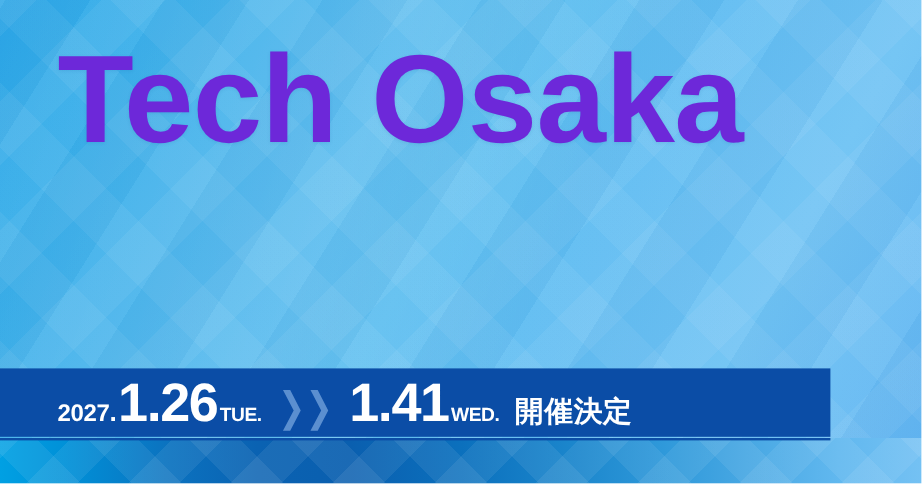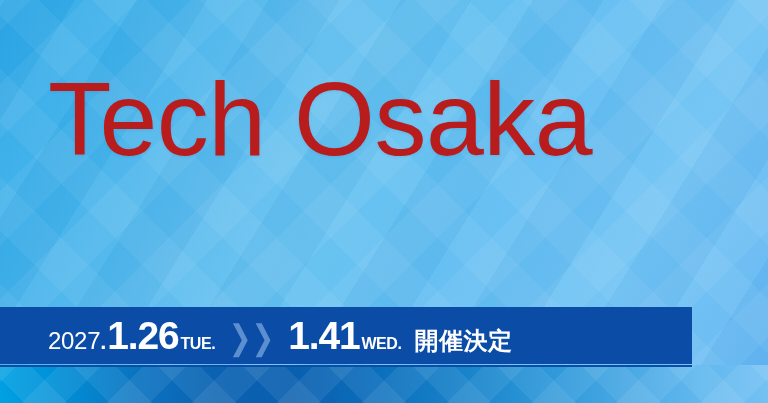--- a/index.html
+++ b/index.html
@@ -65,53 +65,52 @@
     pointer-events:none;
   }
 
   
   .title-block {
     position:absolute;
     left:48px; top:26px;
     z-index:5;
   }
   .title-line {
-    color:#b91c1c;
+    color:#6d28d9;
     font-family:"Liberation Sans", sans-serif;
-    font-weight:400;
+    font-weight:700;
     font-size:104px;
     line-height:114px;
     letter-spacing:-0.5px;
     white-space:nowrap;
     text-shadow:0 1px 3px rgba(20,90,150,0.14);
-    margin-top:36px;
   }
 
   
   .date-bar {
     position:absolute;
     left:0; top:307px;
     width:692px; height:57px;
     background:#0b4da6;
     display:flex; align-items:center;
     z-index:6;
   }
   .date-inner {
     display:flex; align-items:baseline;
     margin-left:48px;
     white-space:nowrap;
     color:#ffffff;
   }
   .yr {
-    font-size:24px; font-weight:normal;
+    font-size:20px; font-weight:bold;
     letter-spacing:-0.3px;
   }
   .dot-sep { font-size:22px; font-weight:bold; }
   .day-big {
-    font-size:39px; font-weight:bold;
+    font-size:45px; font-weight:bold;
     letter-spacing:-1.2px;
     margin:0 1px;
   }
   .dow {
     font-size:16px; font-weight:bold;
     letter-spacing:-0.4px;
     margin-left:1px;
   }
   .chev {
     color:#5b8fd0;

